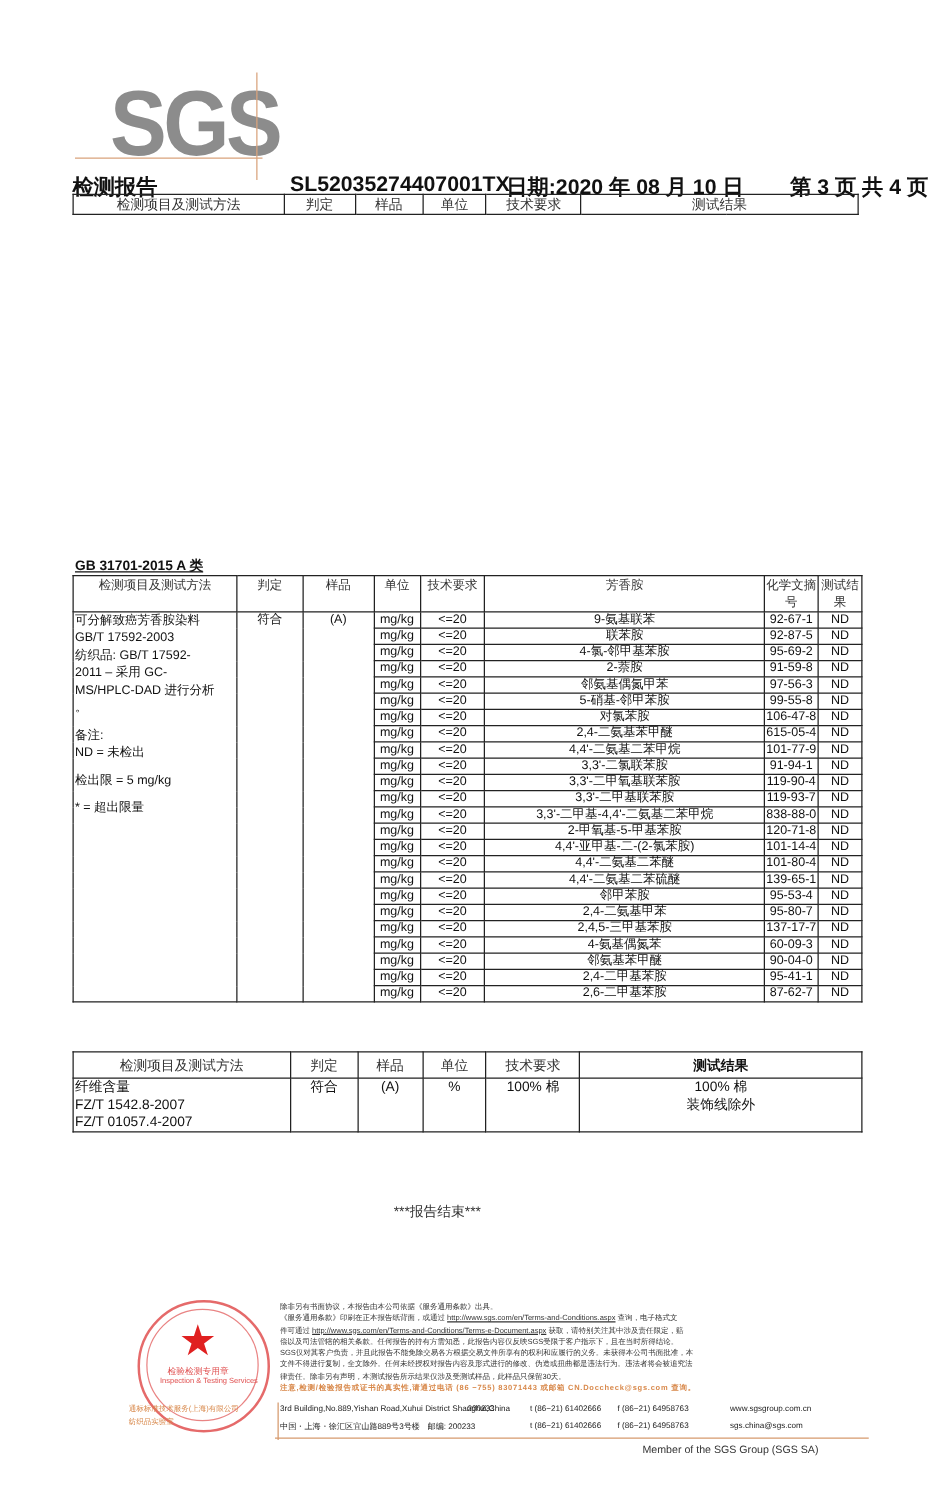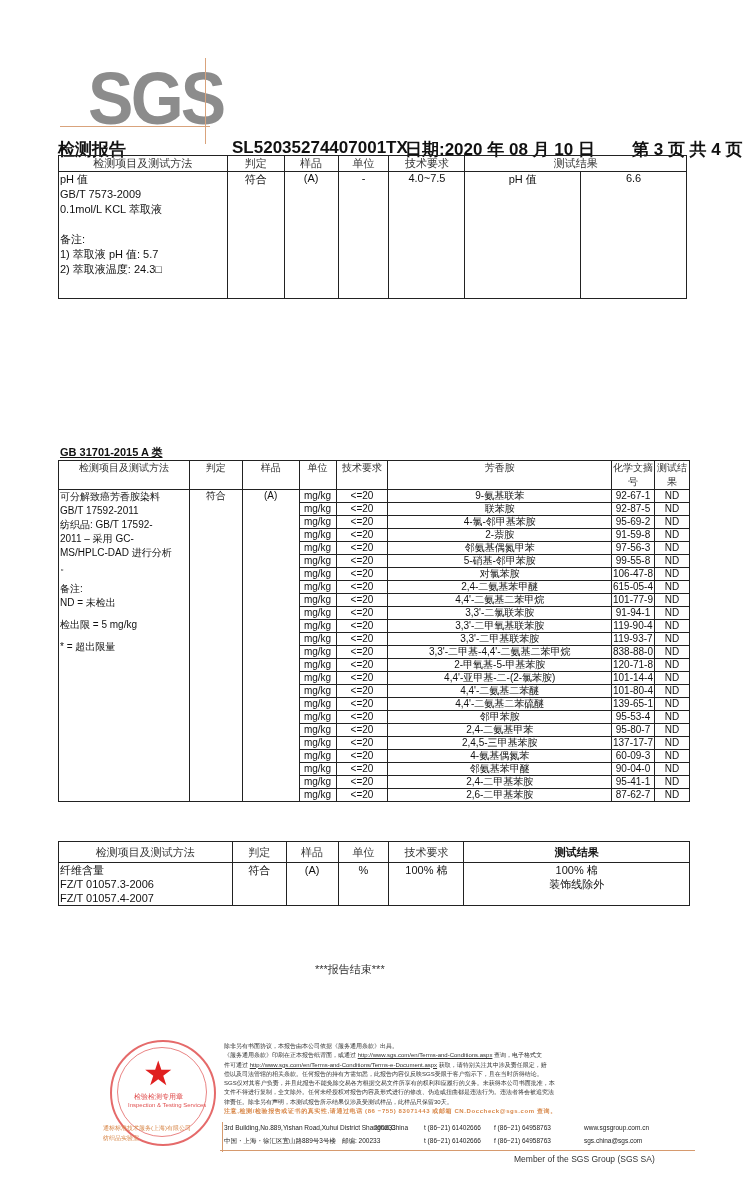--- a/index.html
+++ b/index.html
@@ -64,37 +64,20 @@
   </colgroup>
   <tbody>
       <tr>
     <th>检测项目及测试方法</th>
     <th>判定</th>
     <th>样品</th>
     <th>单位</th>
     <th>技术要求</th>
     <th colspan="2">测试结果</th>
   </tr>
-  <tr style="height:127px">
-    <td class="left">
-      <div>pH 值</div>
-      <div>GB/T 7573-2009</div>
-      <div>0.1mol/L KCL 萃取液</div>
-      <div style="height:15px"></div>
-      <div>备注:</div>
-      <div>1) 萃取液 pH 值: 5.7</div>
-      <div>2) 萃取液温度: 24.3□</div>
-    </td>
-    <td class="c">符合</td>
-    <td class="c">(A)</td>
-    <td class="c">-</td>
-    <td class="c">4.0~7.5</td>
-    <td class="c">pH 值</td>
-    <td class="c">6.6</td>
-  </tr>
 </tbody>
   </table>
 
 <div class="abs sec2title">GB 31701-2015 A 类</div>
 <table class="t2">
   <colgroup>
     <col style="width:131px">
       <col style="width:53px">
       <col style="width:57px">
       <col style="width:37px">
@@ -112,21 +95,21 @@
       <th>技术要求</th>
       <th>芳香胺</th>
       <th>化学文摘号</th>
       <th>测试结果</th>
     </tr>
   </thead>
   <tbody id="t2body">
       <tr>
         <td class="left" rowspan="24">
           <div>可分解致癌芳香胺染料</div>
-          <div>GB/T 17592-2011</div>
+          <div>GB/T 17592-2003</div>
           <div>纺织品: GB/T 17592-</div>
           <div>2011 – 采用 GC-</div>
           <div>MS/HPLC-DAD 进行分析</div>
           <div>。</div>
           <div style="height: 8px;"></div>
           <div>备注:</div>
           <div>ND = 未检出</div>
           <div style="height: 8px;"></div>
           <div>检出限 = 5 mg/kg</div>
           <div style="height: 8px;"></div>
@@ -318,21 +301,21 @@
     <th>检测项目及测试方法</th>
     <th>判定</th>
     <th>样品</th>
     <th>单位</th>
     <th>技术要求</th>
     <th style="font-weight:bold;color:#111">测试结果</th>
   </tr>
   <tr style="height:35px">
     <td class="left">
       <div>纤维含量</div>
-      <div>FZ/T 01057.3-2006</div>
+      <div>FZ/T 1542.8-2007</div>
       <div>FZ/T 01057.4-2007</div>
     </td>
     <td>符合</td>
     <td>(A)</td>
     <td>%</td>
     <td>100% 棉</td>
     <td>
       <div>100% 棉</div>
       <div>装饰线除外</div>
     </td>

